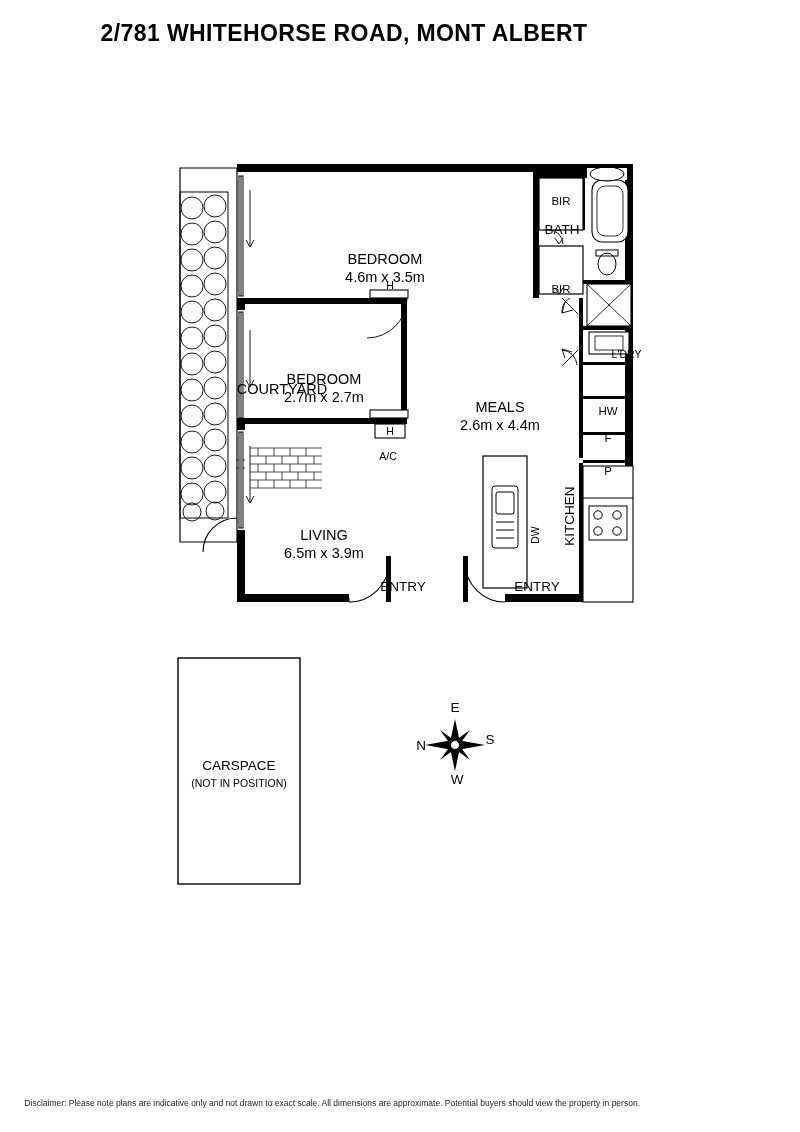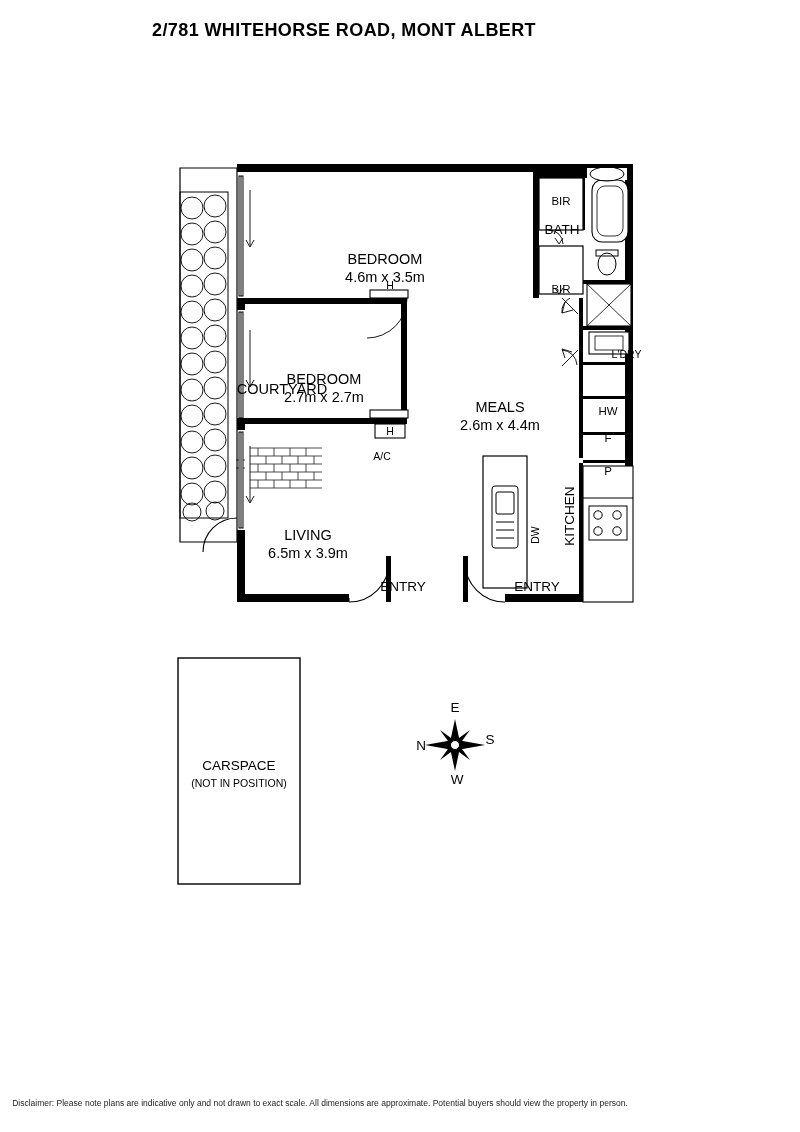--- a/index.html
+++ b/index.html
@@ -10,33 +10,33 @@
     background: #ffffff;
     font-family: "Liberation Sans", sans-serif;
     color: #000000;
     position: relative;
     overflow: hidden;
   }
   .page-title {
     position: absolute;
     top: 20px; left: 0; width: 688px;
     text-align: center;
-    font-size: 18px;
+    font-size: 23px;
     font-weight: bold;
     letter-spacing: 0.4px;
   }
   .plan {
     position: absolute;
     top: 150px; left: 100px;
     width: 600px; height: 780px;
   }
   .disclaimer {
     position: absolute;
     left: 0; top: 1098px; width: 640px;
-    text-align: center;
+    text-align: right;
     font-size: 8.5px;
     color: #222;
   }
   
   .lbl {
     position: absolute;
     font-size: 13.5px;
     text-align: center;
     white-space: nowrap;
     transform: translate(-50%, -50%);
@@ -275,42 +275,42 @@
   <div class="lbl big" style="left:285px; top:86px;">
     <span>BEDROOM</span><br>
     <span>4.6m x 3.5m</span>
   </div>
 
   <div class="lbl big" style="left:224px; top:206px;">
     <span>BEDROOM</span><br>
     <span>2.7m x 2.7m</span>
   </div>
 
-  <div class="lbl big" style="left:208px; top:362px;">
+  <div class="lbl big" style="left:224px; top:362px;">
     <span>LIVING</span><br>
     <span>6.5m x 3.9m</span>
   </div>
 
   <div class="lbl big" style="left:400px; top:234px;">
     <span>MEALS</span><br>
     <span>2.6m x 4.4m</span>
   </div>
 
   <div class="lbl big" style="left:182px; top:207px;">COURTYARD</div>
   <div class="lbl" style="left:462px; top:80px;">BATH</div>
   <div class="lbl vert" style="left:470px; top:366px;">KITCHEN</div>
   <div class="lbl small" style="left:508px; top:205px;padding-left:37px;">L'DRY</div>
 
   <div class="lbl mid" style="left:461px; top:51px;">BIR</div>
   <div class="lbl mid" style="left:461px; top:139px;">BIR</div>
   <div class="lbl mid" style="left:508px; top:261px;">HW</div>
   <div class="lbl mid" style="left:508px; top:288px;">F</div>
   <div class="lbl mid" style="left:508px; top:321px;">P</div>
   <div class="lbl vert small" style="left:436px; top:385px;">DW</div>
-  <div class="lbl small" style="left:282px; top:307px;">A/C</div>
+  <div class="lbl small" style="left:288px; top:307px;">A/C</div>
   <div class="lbl small" style="left:290px; top:136px;">H</div>
   <div class="lbl small" style="left:290px; top:282px;">H</div>
 
   <div class="lbl" style="left:303px; top:437px;">ENTRY</div>
   <div class="lbl" style="left:437px; top:437px;">ENTRY</div>
 
   <div class="lbl" style="left:139px; top:616px;">
     <span>CARSPACE</span>
   </div>
   <div class="lbl small" style="left:139px; top:634px;">(NOT IN POSITION)</div>

